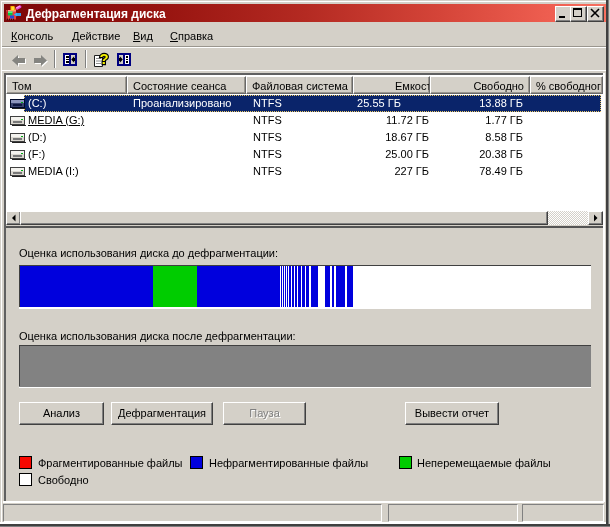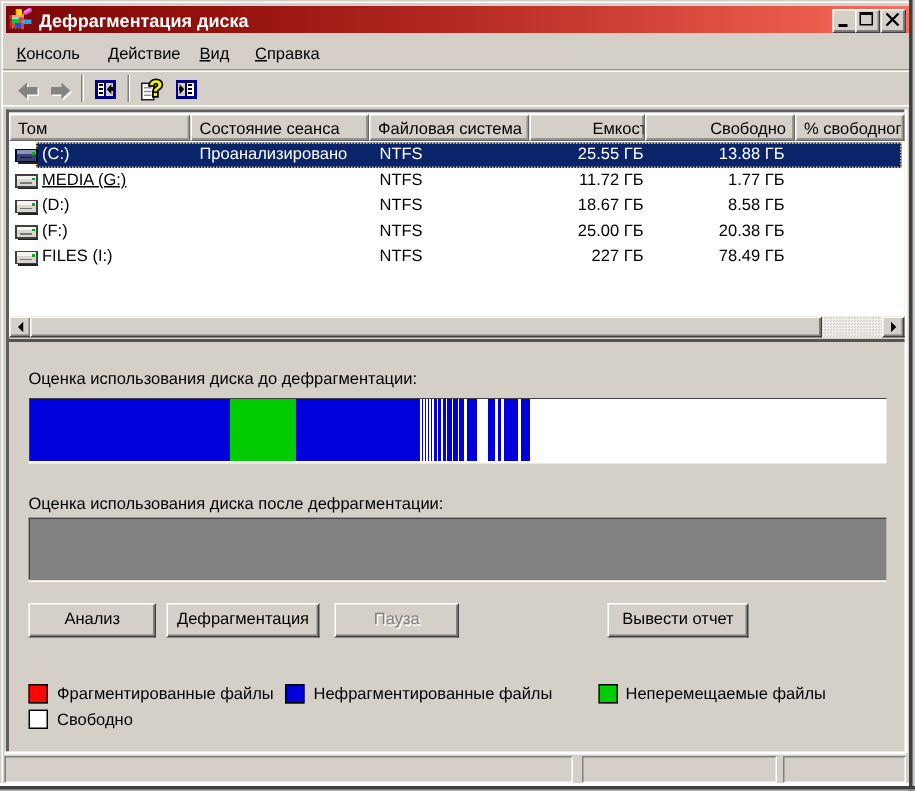--- a/index.html
+++ b/index.html
@@ -234,39 +234,39 @@
           <rect x="2" y="2" width="13" height="2.5" fill="#F4F3EF"></rect>
           <rect x="4" y="6.4" width="8.5" height="1.1" fill="#787878"></rect>
           <rect x="12.2" y="3.6" width="1.8" height="1.6" fill="#00B014"></rect>
           <rect x="3" y="10" width="13.5" height="1.1" fill="#202020"></rect>
         </g>
       </svg></div>
 
   <div class="abs rowtext" style="left:28px;top:95px;color:#fff;">(C:)</div>
   <div class="abs rowtext" style="left:133px;top:95px;color:#fff;">Проанализировано</div>
   <div class="abs rowtext" style="left:253px;top:95px;color:#fff;">NTFS</div>
-  <div class="abs rowtext num" style="left:329px;top:95px;width:100px;color:#fff;">25.55 ГБ</div>
+  <div class="abs rowtext num" style="left:329px;top:95px;width:100px;color:#fff;text-align:center;">25.55 ГБ</div>
   <div class="abs rowtext num" style="left:423px;top:95px;width:100px;color:#fff;">13.88 ГБ</div>
 
   <div class="abs rowtext" style="left:28px;top:112px;text-decoration:underline;">MEDIA (G:)</div>
   <div class="abs rowtext" style="left:253px;top:112px;">NTFS</div>
   <div class="abs rowtext num" style="left:329px;top:112px;width:100px;">11.72 ГБ</div>
   <div class="abs rowtext num" style="left:423px;top:112px;width:100px;">1.77 ГБ</div>
 
   <div class="abs rowtext" style="left:28px;top:129px;">(D:)</div>
   <div class="abs rowtext" style="left:253px;top:129px;">NTFS</div>
   <div class="abs rowtext num" style="left:329px;top:129px;width:100px;">18.67 ГБ</div>
   <div class="abs rowtext num" style="left:423px;top:129px;width:100px;">8.58 ГБ</div>
 
   <div class="abs rowtext" style="left:28px;top:146px;">(F:)</div>
   <div class="abs rowtext" style="left:253px;top:146px;">NTFS</div>
   <div class="abs rowtext num" style="left:329px;top:146px;width:100px;">25.00 ГБ</div>
   <div class="abs rowtext num" style="left:423px;top:146px;width:100px;">20.38 ГБ</div>
 
-  <div class="abs rowtext" style="left:28px;top:163px;">FILES (I:)</div>
+  <div class="abs rowtext" style="left:28px;top:163px;">MEDIA (I:)</div>
   <div class="abs rowtext" style="left:253px;top:163px;">NTFS</div>
   <div class="abs rowtext num" style="left:329px;top:163px;width:100px;">227 ГБ</div>
   <div class="abs rowtext num" style="left:423px;top:163px;width:100px;">78.49 ГБ</div>
 
   <div class="abs" style="left:6px;top:211px;width:597px;height:14px;background-image:conic-gradient(#fff 25%,#d4d0c8 0 50%,#fff 0 75%,#d4d0c8 0);background-size:2px 2px;"></div>
   <div class="abs" style="left:6px;top:226px;width:597px;height:2px;background:#545454;"></div>
   <div class="abs sbtn" style="left:6px;width:15px;">
     <svg width="14" height="12" viewBox="0 0 14 12">
         <path d="M8.5 2.5 L5 6 L8.5 9.5 Z" fill="#000"></path>
       </svg>

